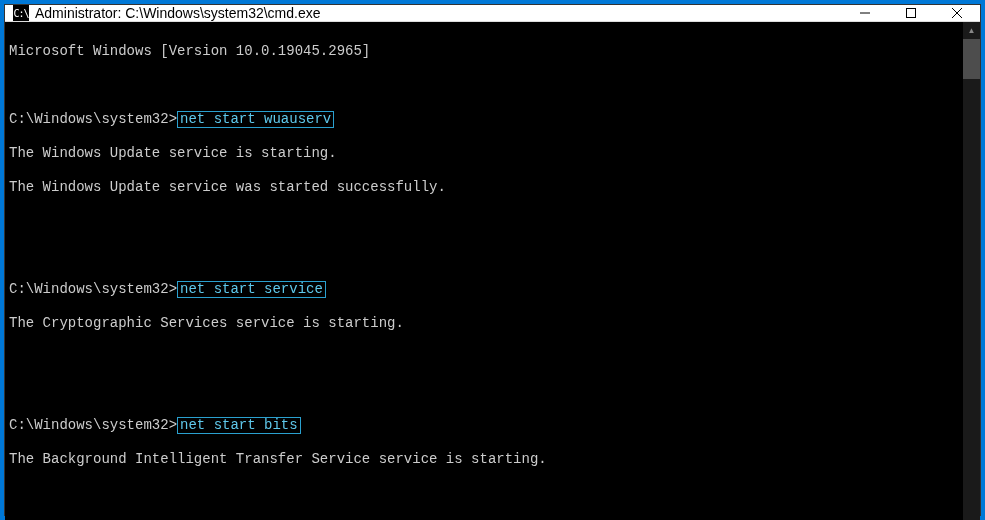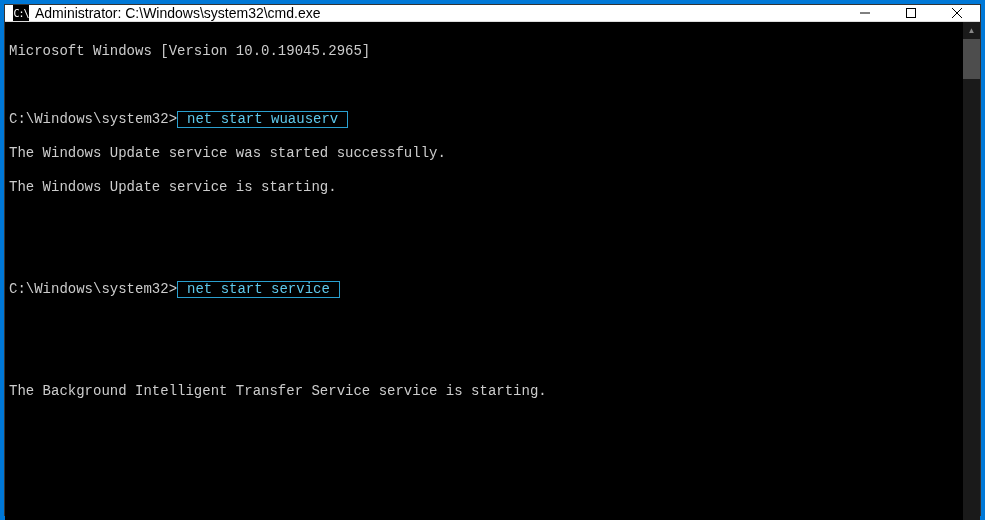--- a/index.html
+++ b/index.html
@@ -109,21 +109,21 @@
   }
   .scrollbar-arrow.up { top: 0; }
   .line {
     display: block;
     min-height: 17px;
   }
   .prompt { color: #cccccc; }
   .cmd-box {
     border: 1px solid #2aa0cf;
     color: #5fc8eb;
-    padding: 0 9px;
+    padding: 0 2px;
     display: inline-block;
     line-height: 15px;
   }
   @keyframes blink {
     50% { opacity: 0; }
   }
 </style>
 </head>
 <body>
 
@@ -149,27 +149,29 @@
           </svg>
       </button>
     </div>
   </div>
 
   <div class="terminal-area">
     <div class="terminal">
 <span class="line">Microsoft Windows [Version 10.0.19045.2965]</span>
 <span class="line"></span>
 <span class="line"><span class="prompt">C:\Windows\system32&gt;</span><span class="cmd-box">net start wuauserv</span></span>
+<span class="line">The Windows Update service is starting.</span>
 <span class="line">The Windows Update service was started successfully.</span>
-<span class="line">The Windows Update service is starting.</span>
 <span class="line"></span>
 <span class="line"></span>
 <span class="line"><span class="prompt">C:\Windows\system32&gt;</span><span class="cmd-box">net start service</span></span>
+<span class="line">The Cryptographic Services service is starting.</span>
 <span class="line"></span>
 <span class="line"></span>
+<span class="line"><span class="prompt">C:\Windows\system32&gt;</span><span class="cmd-box">net start bits</span></span>
 <span class="line">The Background Intelligent Transfer Service service is starting.</span>
 
 
 
 
 
 
 
 
 

